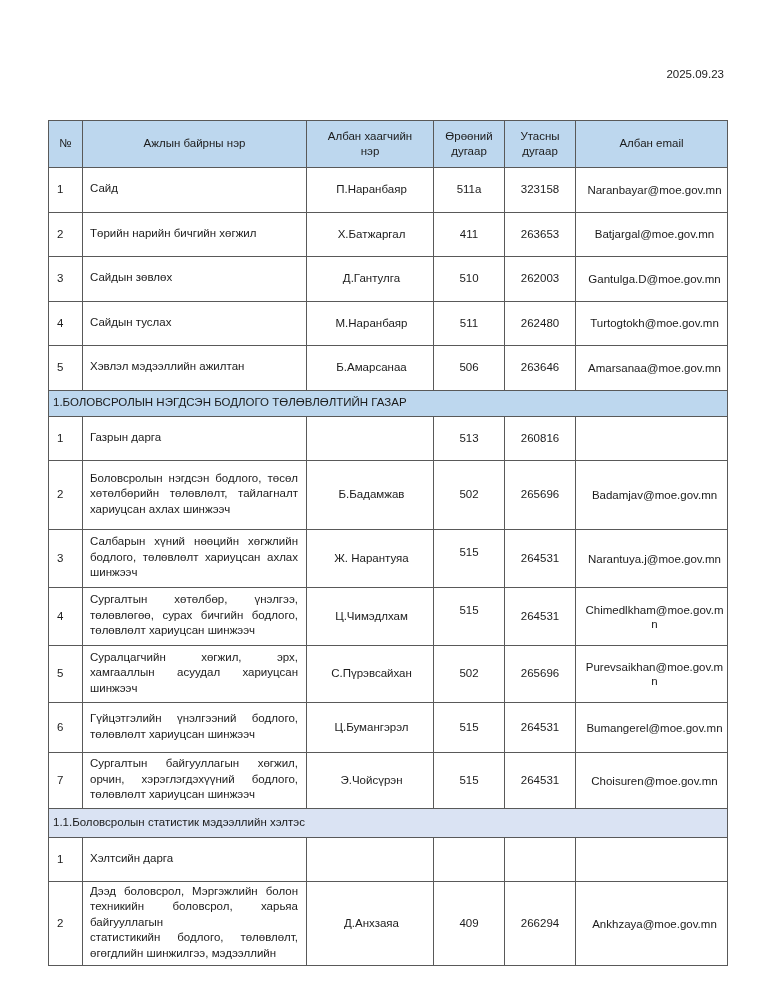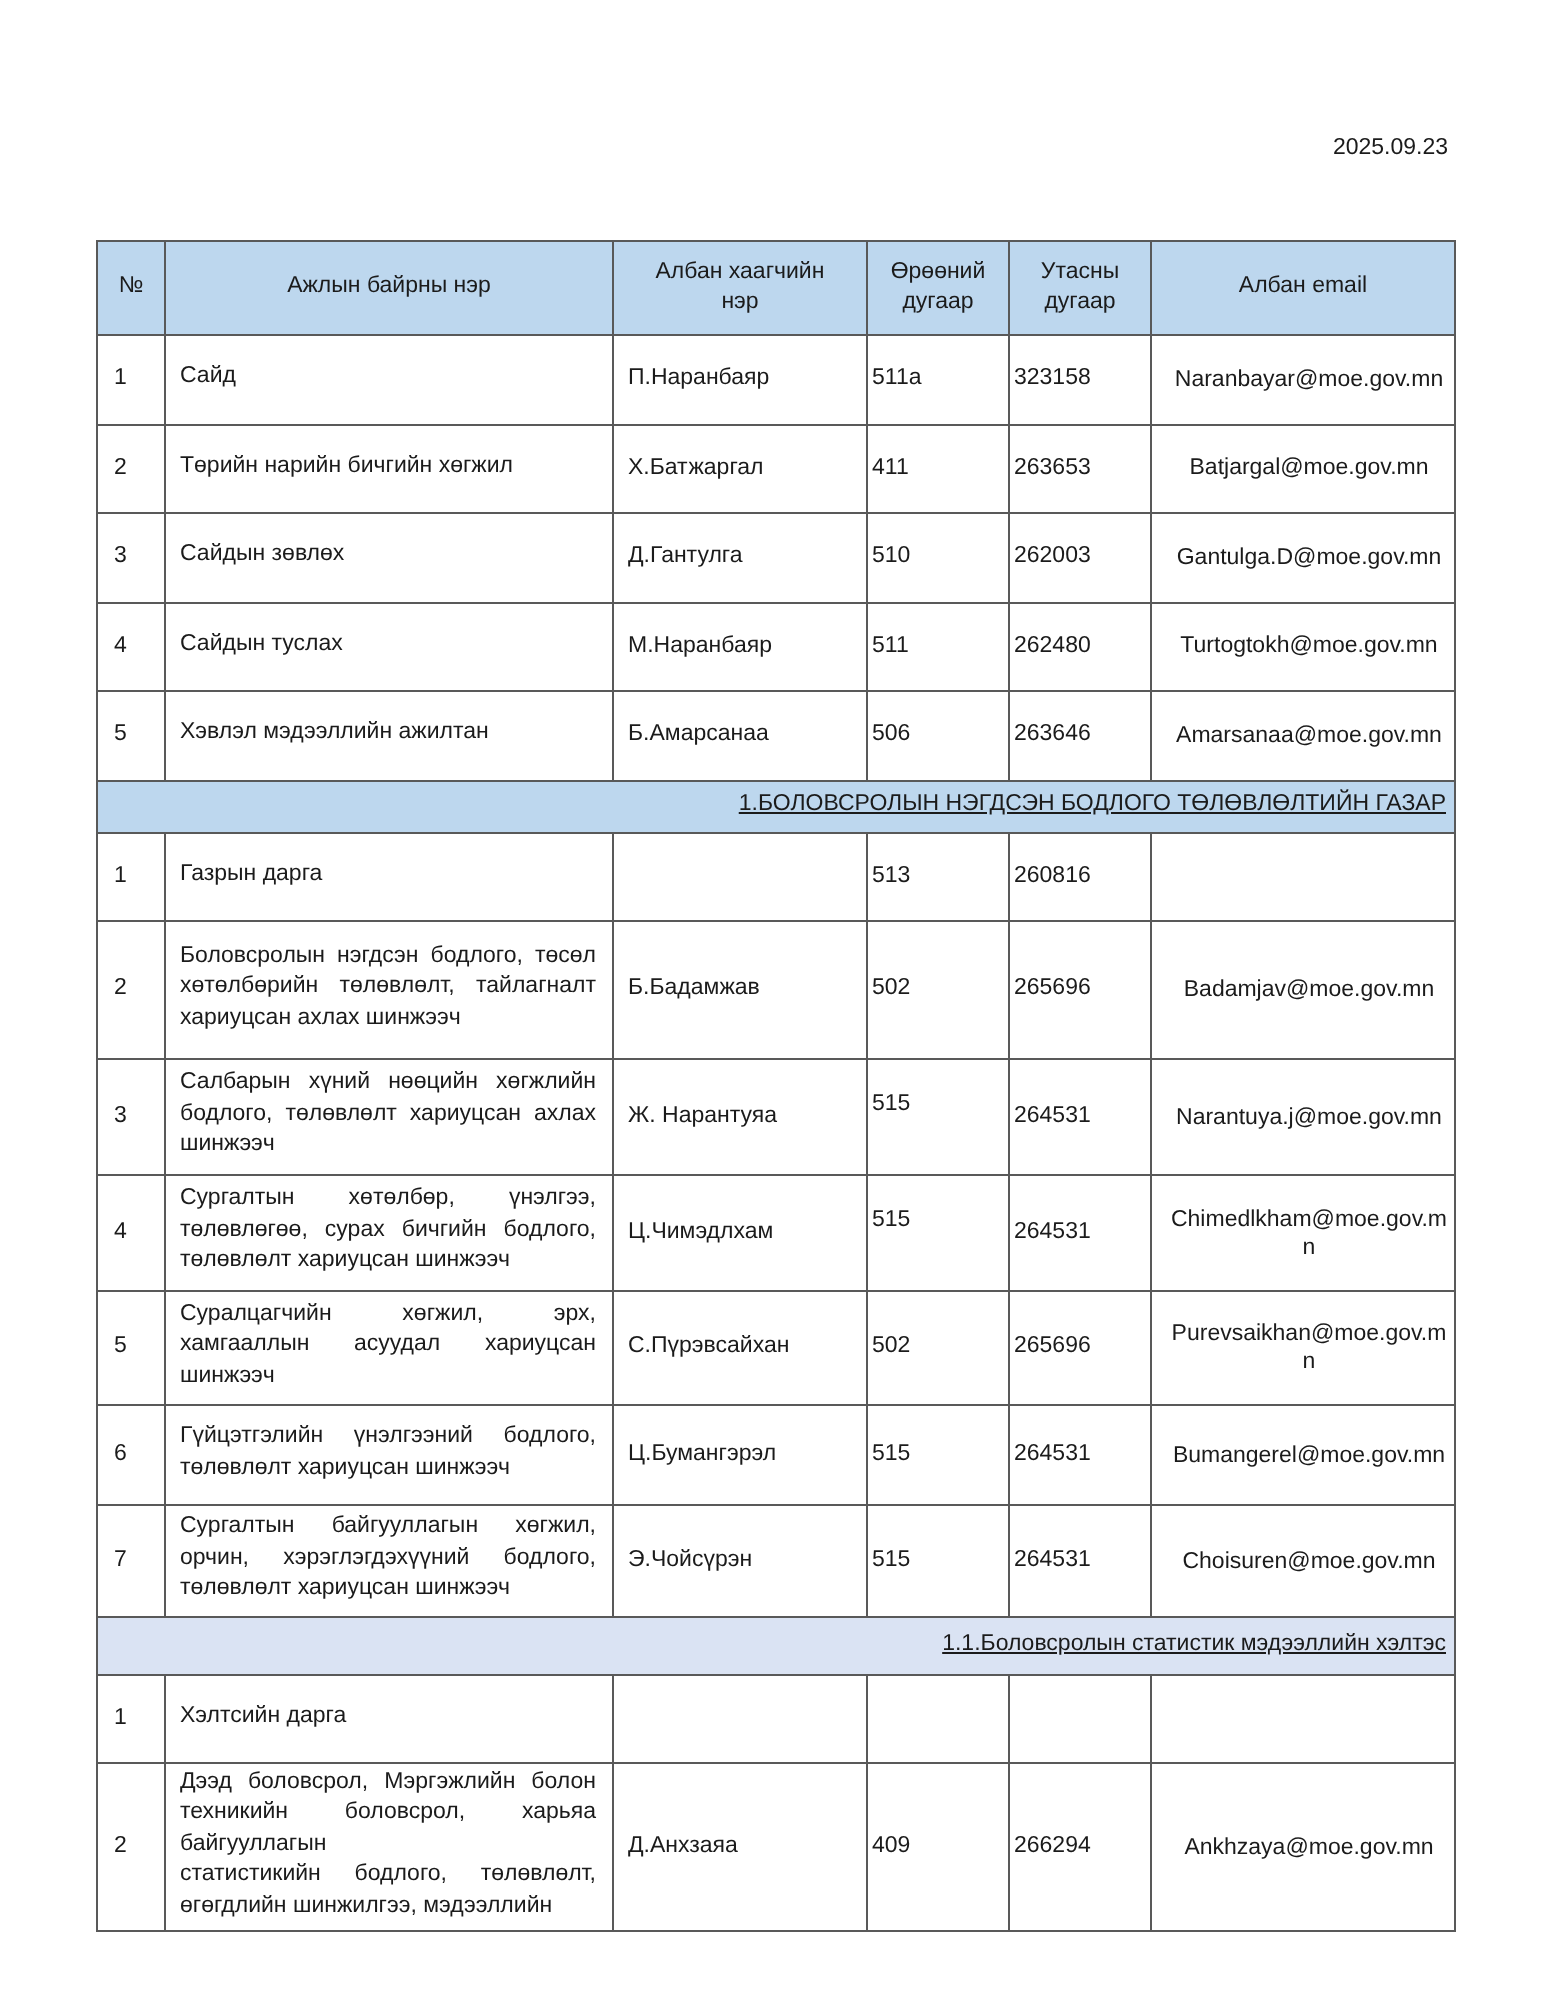--- a/index.html
+++ b/index.html
@@ -48,29 +48,28 @@
     overflow: hidden;
   }
   table.dir thead th {
     background: var(--header-bg, #bdd7ee);
     text-align: center;
     white-space: pre-line;
     padding: 2px 2px;
   }
   td.c-no   { text-align: left; padding: 2px 2px 2px 8px; }
   td.c-pos  { text-align: justify; text-align-last: left; white-space: pre-line; padding: 1px 8px 3px 7px; }
-  td.c-name { text-align: left; padding: 2px 4px 2px 7px; }
-  td.c-room, td.c-phone { text-align: left; padding: 14px 2px; }
+  td.c-name { text-align: center; padding: 2px 4px 2px 7px; }
+  td.c-room, td.c-phone { text-align: center; padding: 14px 2px; }
   td.c-email { text-align: center; padding: 2px 2px 2px 8px; word-break: break-all; line-height: 14px; }
   td.room-top { vertical-align: top; padding-top: 3px; }
   tr.section-row td {
-    text-align: right;
+    text-align: left;
     font-weight: 400;
     padding: 2px 4px;
-    text-decoration: underline;
   }
   tr.section-row.sec-blue td { background: var(--section-bg, #bdd7ee); }
   tr.section-row.sec-lavender td { background: var(--subsection-bg, #dae3f3); }
 </style>
 </head>
 <body>
 
 <div class="page">
   <div class="doc-date">2025.09.23</div>
   <table class="dir">

